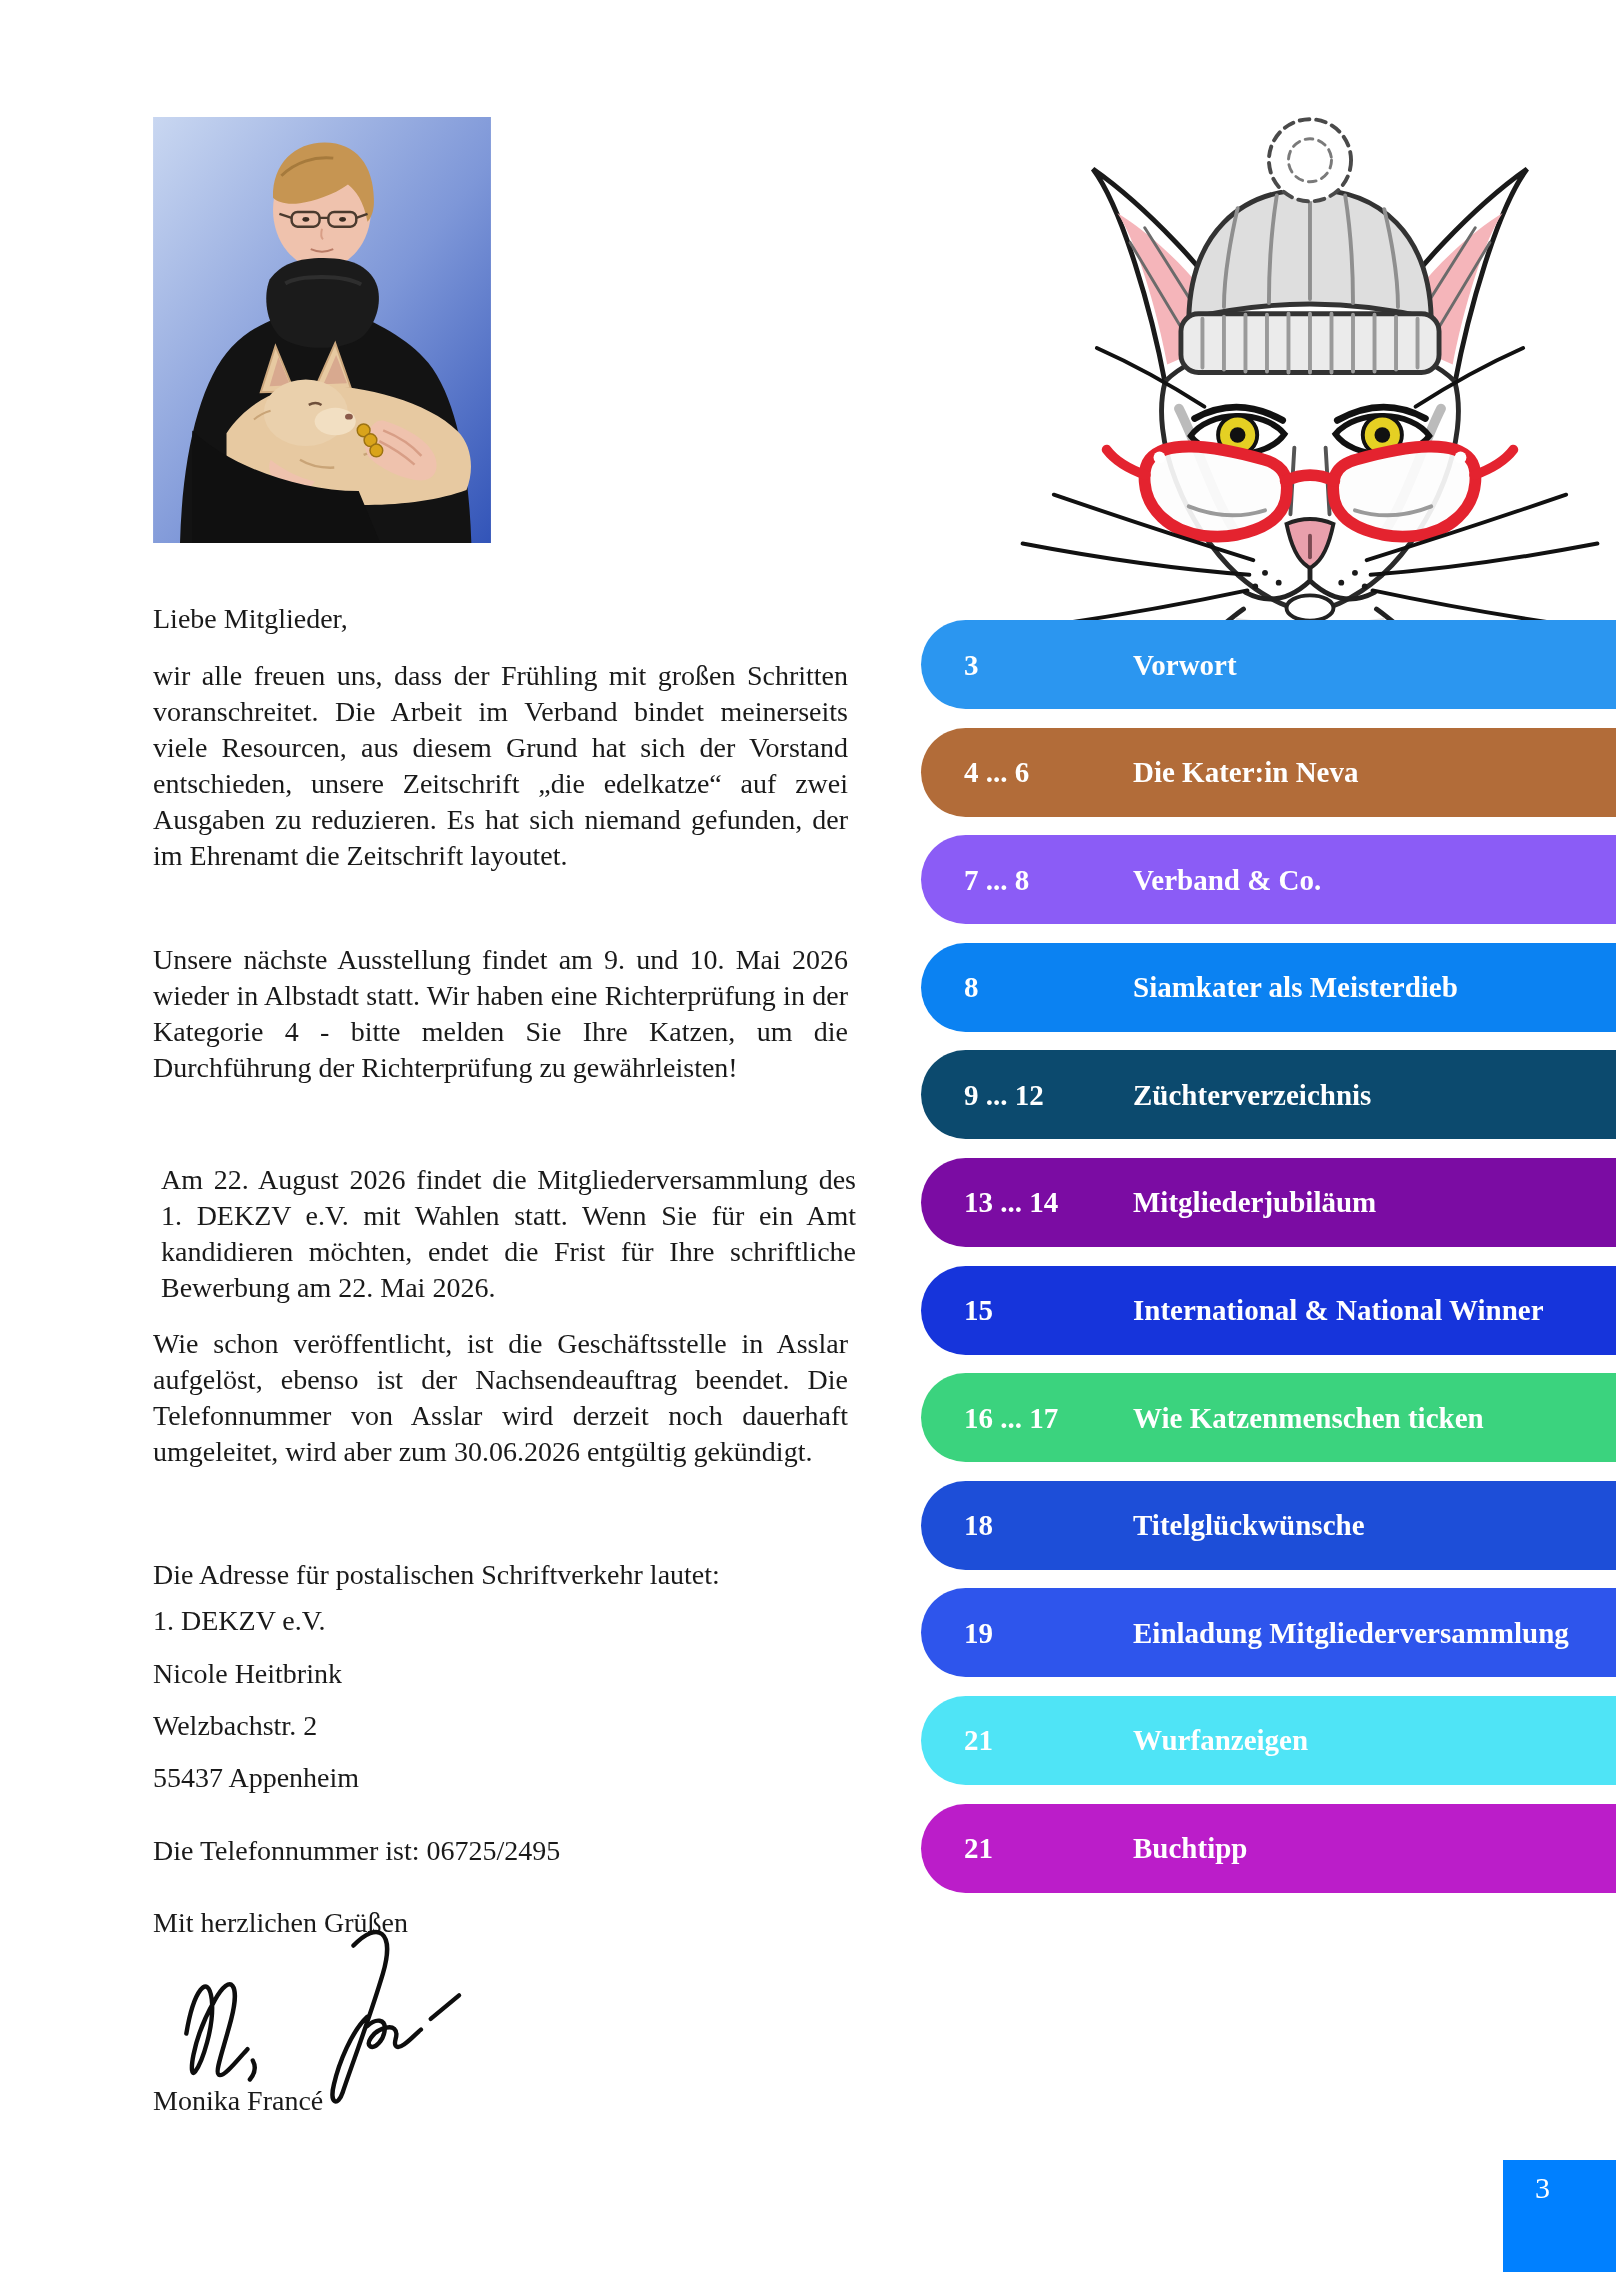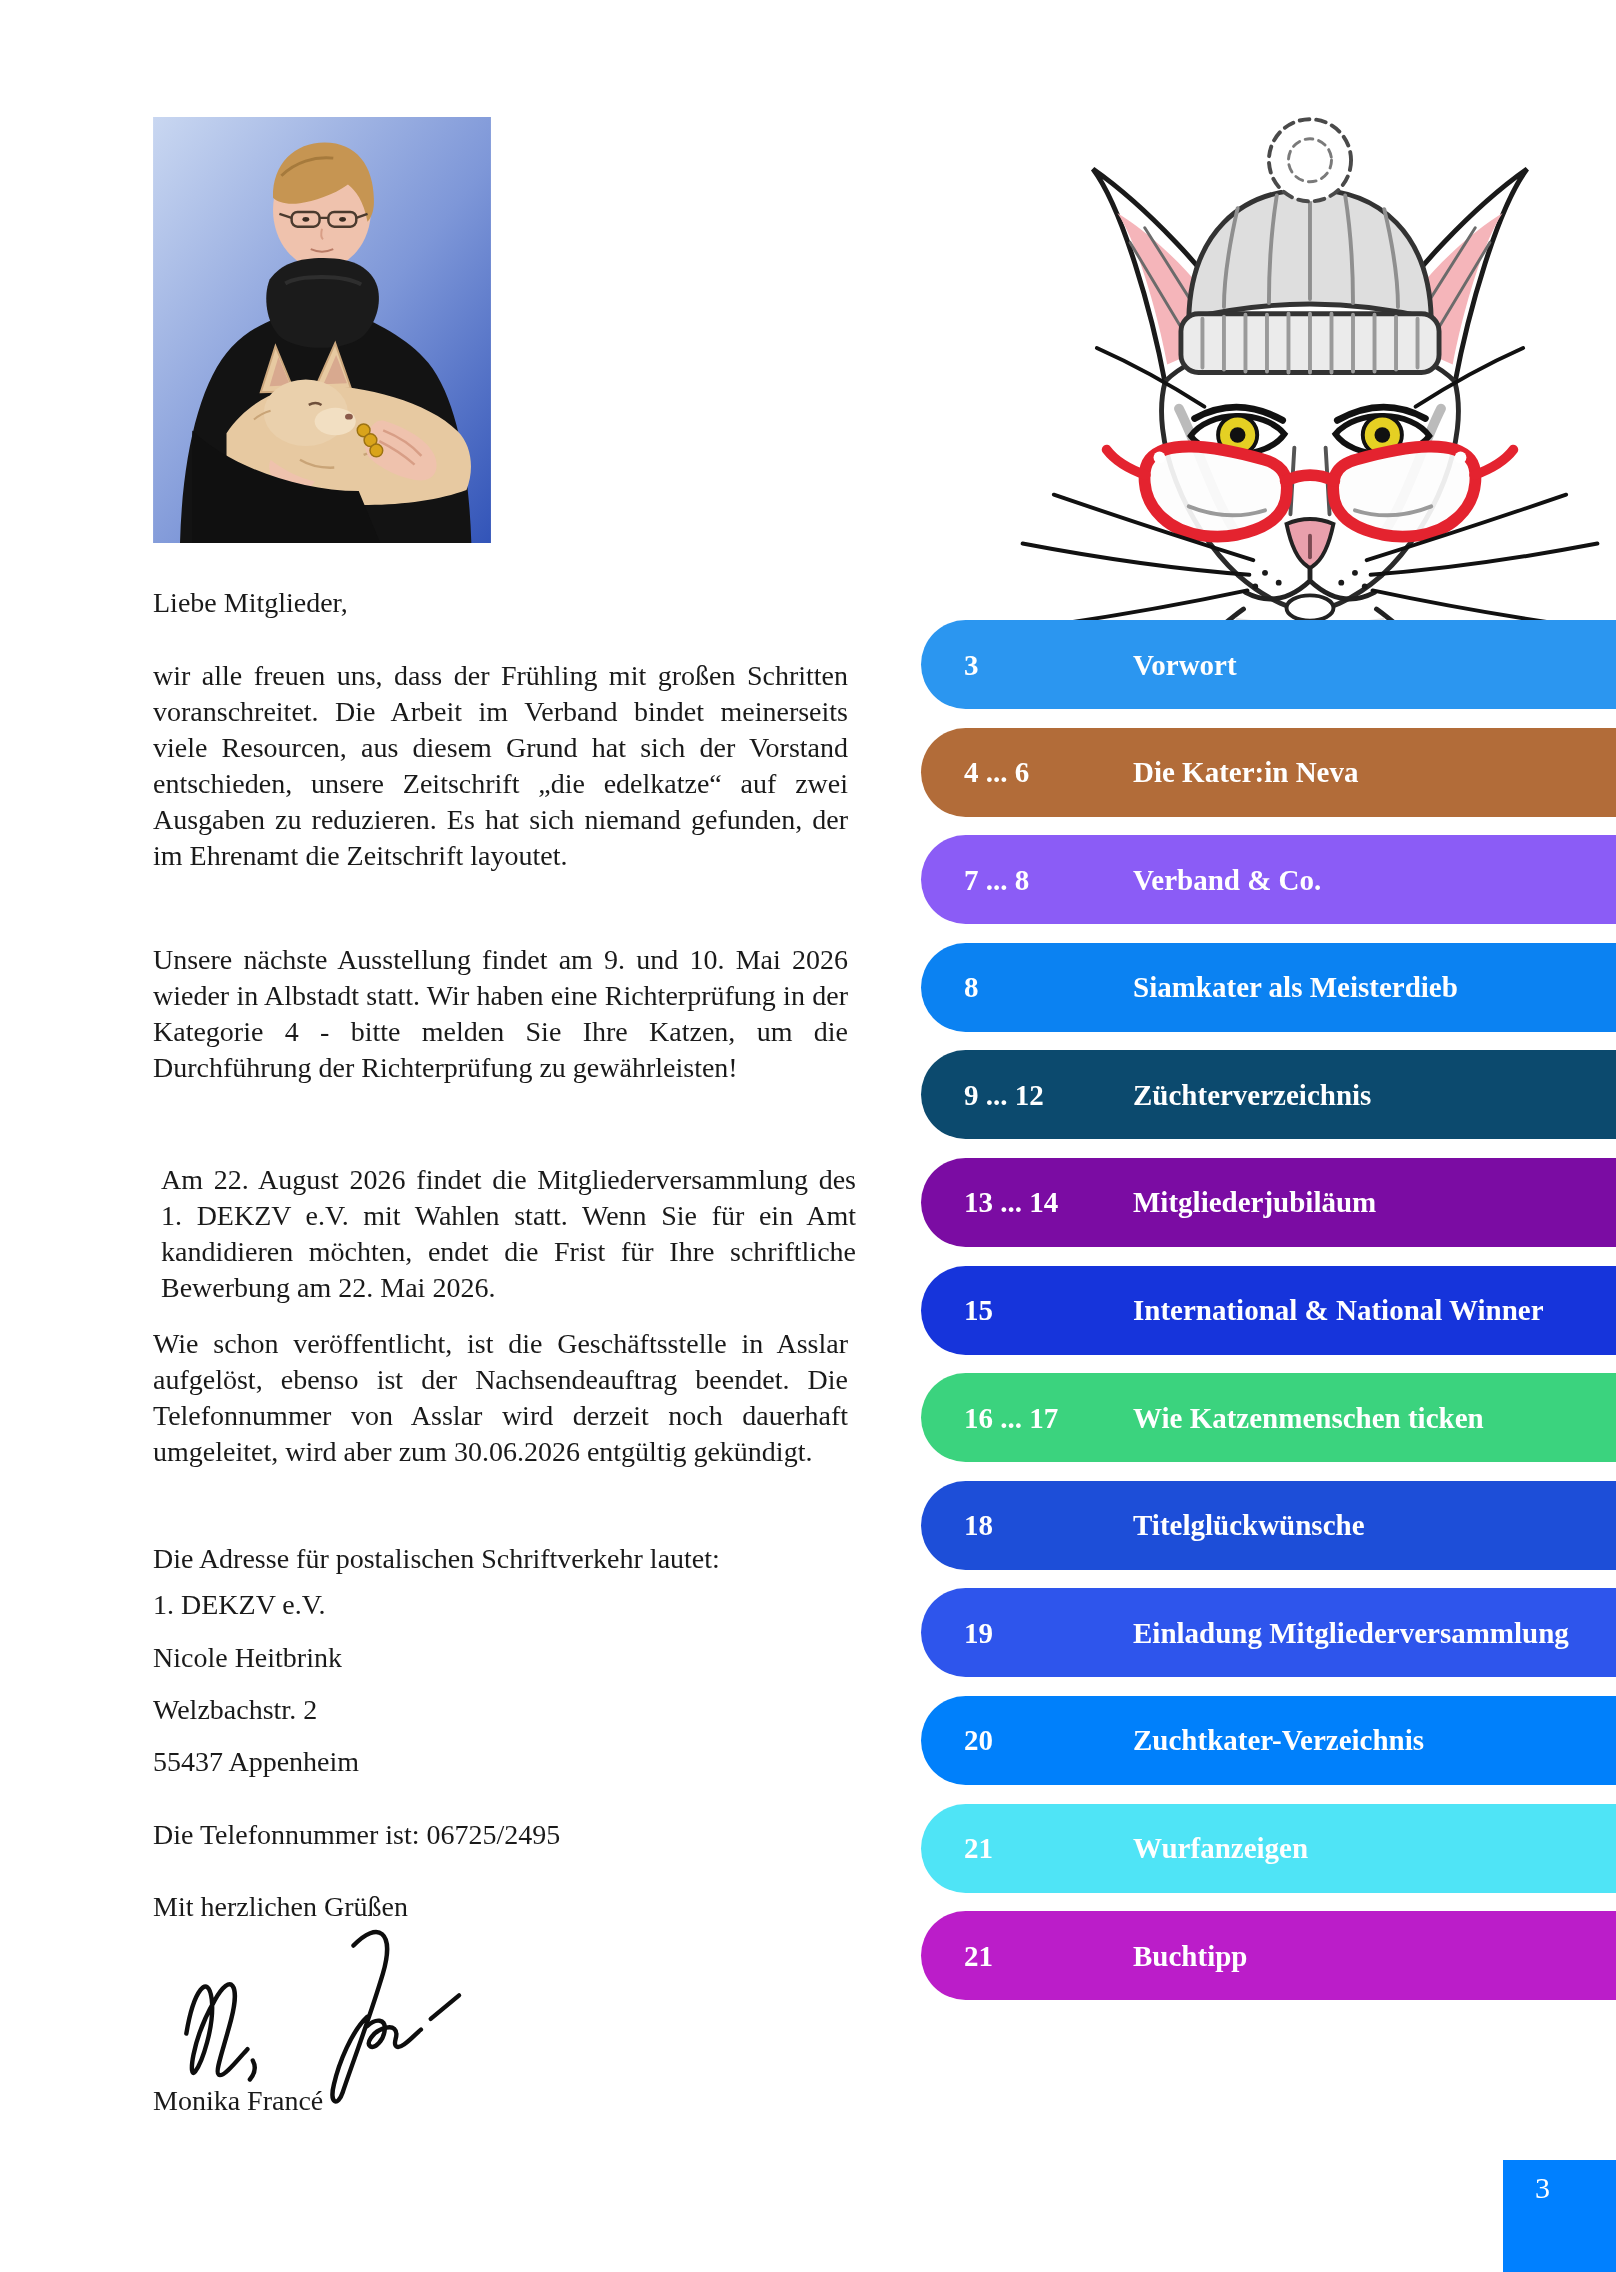--- a/index.html
+++ b/index.html
@@ -1,20 +1,20 @@
 <!DOCTYPE html>
 <html style="font-size:7.8px"><head>
 <meta charset="utf-8">
 <style>
   html,body{margin:0;padding:0;background:#ffffff;}
   body{width:1616px;height:2273px;position:relative;overflow:hidden;
        font-family:"Liberation Serif","DejaVu Serif",serif;color:#1a1a1a;}
 
   
-  .letter-block{position:absolute;left:153px;width:695px;font-size:28px;line-height:36px;}
+  .letter-block{position:absolute;left:153px;width:695px;font-size:28px;line-height:36px;margin-top:16px;}
   .letter-par{text-align:justify;}
   .sig-name{position:absolute;left:153px;top:2085px;font-size:28px;}
 
   
   #portrait{position:absolute;left:153px;top:117px;width:338px;height:426px;}
 
   
   #cat-illustration{position:absolute;left:1003px;top:115px;width:613px;height:509px;}
 
   
@@ -245,24 +245,20 @@
   <div class="toc-row" style="background: #1d4ed8;">
     <span class="toc-pages">18</span>
     <span class="toc-label">Titelglückwünsche</span>
   </div>
 
   <div class="toc-row" style="background: rgb(46, 85, 236);">
     <span class="toc-pages">19</span>
     <span class="toc-label">Einladung Mitgliederversammlung</span>
   </div>
 
-  <div class="toc-row" style="background: rgb(0, 128, 251);">
-    <span class="toc-pages">20</span>
-    <span class="toc-label">Zuchtkater-Verzeichnis</span>
-  </div>
 
   <div class="toc-row" style="background: rgb(79, 228, 246);">
     <span class="toc-pages">21</span>
     <span class="toc-label">Wurfanzeigen</span>
   </div>
 
   <div class="toc-row" style="background: rgb(187, 29, 201);">
     <span class="toc-pages">21</span>
     <span class="toc-label">Buchtipp</span>
   </div>

